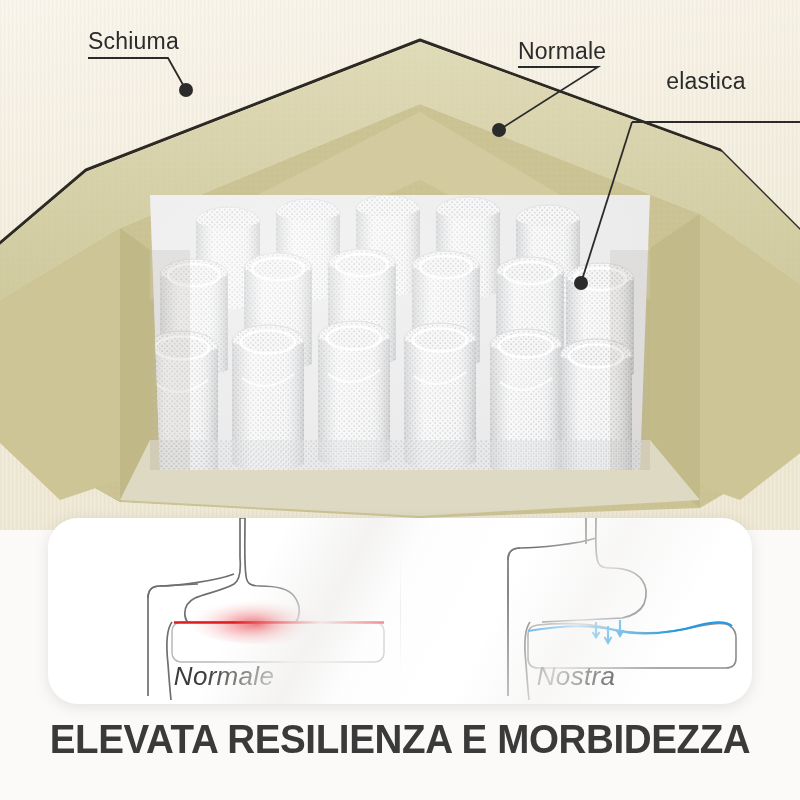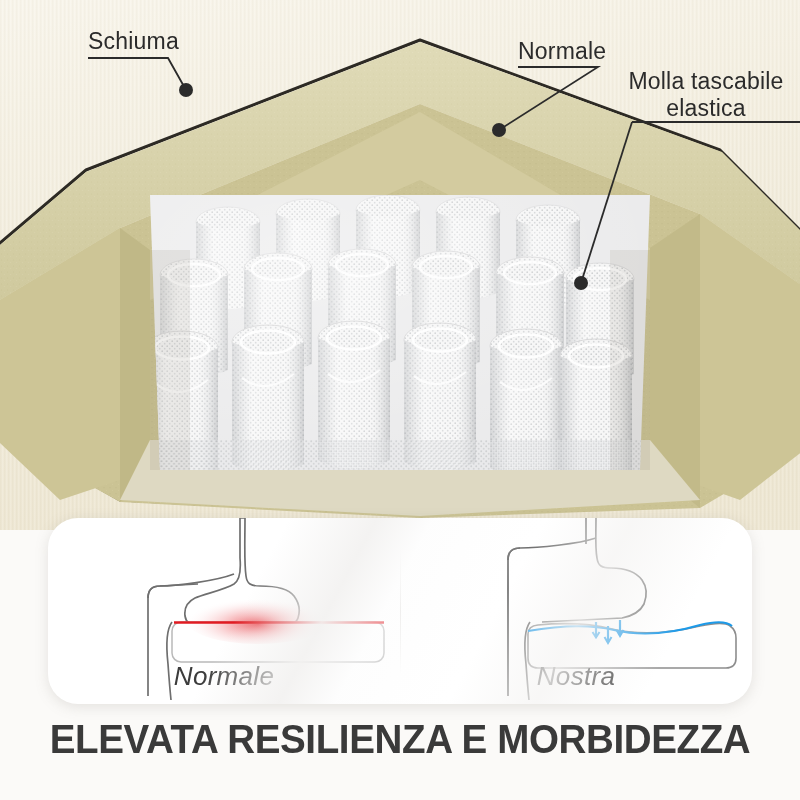--- a/index.html
+++ b/index.html
@@ -301,21 +301,20 @@
       </g>
       <circle cx="186" cy="90" r="7" fill="#2b2b2b"></circle>
       <circle cx="499" cy="130" r="7" fill="#2b2b2b"></circle>
       <circle cx="581" cy="283" r="7" fill="#2b2b2b"></circle>
     </svg>
   </div>
 
   <div class="callout" id="label-tessuto">Schiuma</div>
   <div class="callout" id="label-schiuma">Normale</div>
   <div class="callout" id="label-molla">
-    <span class="l1">Molla tascabile</span>
     <span class="l2">elastica</span>
   </div>
 
   <div id="card">
 
     <div class="panel" id="panel-normale">
       <svg width="352" height="186" viewBox="0 0 352 186" xmlns="http://www.w3.org/2000/svg">
         <defs>
           <radialGradient id="redGlow" cx="0.5" cy="0.62" r="0.5">
             <stop offset="0" stop-color="#e8323a" stop-opacity=".85"></stop>

